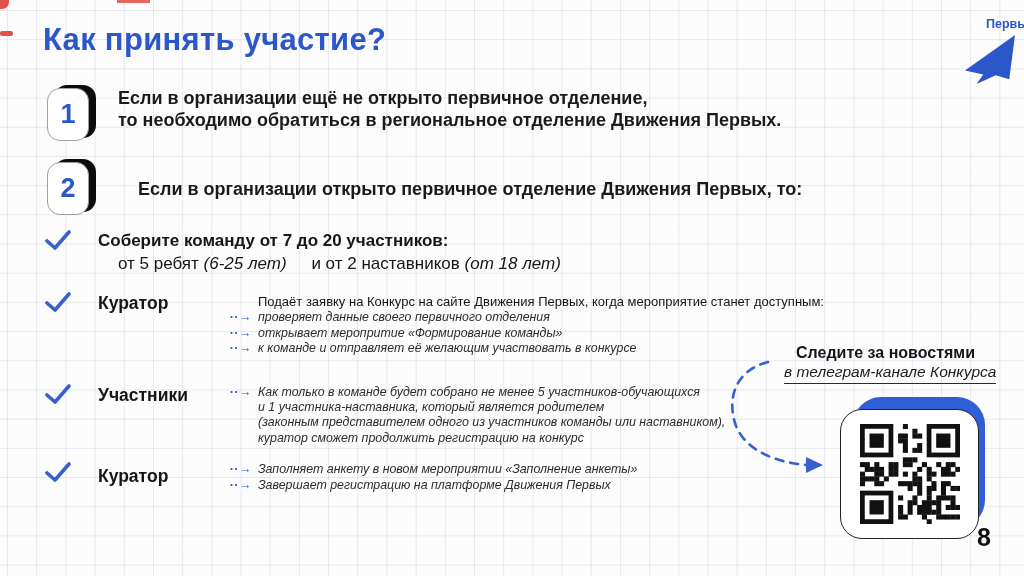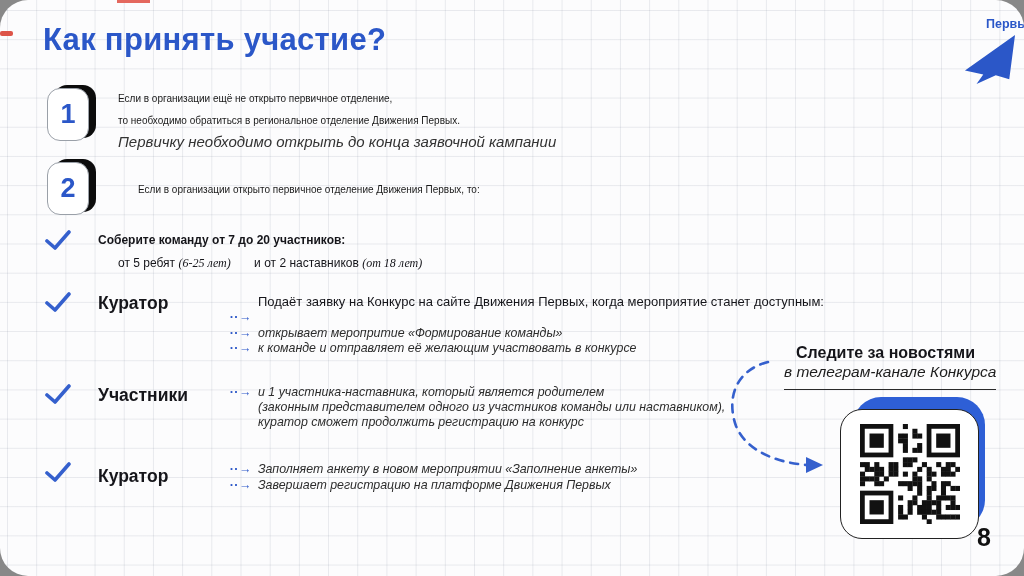--- a/index.html
+++ b/index.html
@@ -7,67 +7,66 @@
   .slide{
     position:relative;width:1024px;height:576px;overflow:hidden;
     background-color:#fcfcfd;
     background-image:
       linear-gradient(to right, rgba(125,135,155,.16) 1px, transparent 1px),
       linear-gradient(to bottom, rgba(125,135,155,.16) 1px, transparent 1px);
     background-size:29.2px 29.2px;
     background-position:7px 10px;
     font-family:"Liberation Sans","DejaVu Sans",sans-serif;
     color:#15151a;
-    border-radius:28px;
   }
   .abs{position:absolute;}
   
   .red1{left:0;top:0;width:9px;height:9px;background:#dd5448;border-radius:0 0 7px 0;}
   .red2{left:0;top:31px;width:13px;height:5px;background:#dd5448;border-radius:2px;}
   .red3{left:117px;top:0;width:33px;height:3px;background:#e4685e;}
   
   .title{left:43px;top:22px;font-size:31px;font-weight:800;color:var(--accent);letter-spacing:.3px;}
   
   .logo-label{left:986px;top:17px;font-size:12.5px;font-weight:800;color:var(--accent);}
   .logo-arrow{left:961px;top:33px;}
   
   .badge{width:40px;height:51px;background:#fff;border:1.6px solid #9aa0a8;border-radius:13px;
          box-shadow:7px -3px 0 0 #0c0c0c;display:flex;align-items:center;justify-content:center;}
   .badge span{font-size:27px;font-weight:800;color:var(--accent);}
   .badge1{left:47px;top:88px;}
   .badge2{left:47px;top:162px;}
   
   .step1-text{left:118px;top:88px;}
   .step2-text{left:118px;top:179px;margin-left:20px;}
-  .step-line{font-size:10px;font-weight:400;line-height:21.5px;color:#1a1a1a;}
+  .step-line{font-size:18px;font-weight:700;line-height:21.5px;color:#1a1a1a;}
   .step-note{font-size:15px;font-style:italic;font-weight:400;color:#333;margin-top:1px;line-height:20px;}
   
   .check{left:45px;width:26px;height:22px;}
   .check-team{top:229px;} .check-r1{top:291px;} .check-r2{top:383px;} .check-r3{top:461px;}
   
-  .team-text{left:98px;top:229px;font-size:12px;line-height:23px;}
+  .team-text{left:98px;top:229px;font-size:17px;line-height:23px;}
   .team-line1{font-weight:700;}
   .team-line2 .bold{font-weight:400;margin-left:20px;}
-  .team-line2 .italic{font-style:italic;font-weight:400;font-family:Liberation Serif, serif;}
+  .team-line2 .italic{font-style:italic;font-weight:400;}
   
   .row-label{left:98px;font-size:17.5px;font-weight:700;}
   .label-r1{top:293px;} .label-r2{top:385px;} .label-r3{top:466px;}
   .row-header{left:258px;top:294px;width:640px;font-size:13px;font-weight:400;color:#15151a;}
   
   .detail-list{left:222px;}
   .list-r1{top:310px;} .list-r2{top:385px;} .list-r3{top:462px;}
   .detail-item{display:flex;gap:6px;margin-bottom:1px;}
   .dotarrow{flex:0 0 30px;text-align:right;color:var(--accent);font-weight:700;
             font-size:12.5px;line-height:14.6px;letter-spacing:.5px;}
   .detail-line{font-size:12.4px;font-style:italic;color:#2c2c2c;line-height:14.6px;}
   .lh15 .detail-line{line-height:15.2px;}
   
   .tg-title{left:784px;top:344px;font-size:16px;font-weight:700;margin-left:12px;}
   .tg-link{left:784px;top:363px;font-size:15.5px;font-style:italic;color:#1d1d1d;
-           border-bottom:1.6px solid #2a2a2a;padding-bottom:8px;cursor:pointer;}
+           border-bottom:1.6px solid #2a2a2a;padding-bottom:2px;cursor:pointer;}
   .dashed-arrow{left:716px;top:352px;}
   
   .qr-blue{left:853px;top:397px;width:132px;height:131px;border-radius:28px;background:#2e5fd6;}
   .qr-card{left:840px;top:409px;width:137px;height:128px;border-radius:22px;background:#fff;
            border:1.5px solid #222;display:flex;align-items:center;justify-content:center;}
   .page-num{left:977px;top:523px;font-size:25px;font-weight:800;color:#111;}
 </style>
 </head>
 <body>
 
@@ -83,21 +82,20 @@
   <svg class="abs logo-arrow" width="58" height="52" viewBox="0 0 60 54">
     <path d="M56 2 L4 39 L23 43 L16 53 L36 44 L50 48 Z" fill="#2b57c8"></path>
   </svg>
 
   <div class="abs badge badge1">
     <span>1</span>
   </div>
   <div class="abs step1-text">
     <div class="step-line">Если в организации ещё не открыто первичное отделение,</div>
     <div class="step-line">то необходимо обратиться в региональное отделение Движения Первых.</div>
-    <div class="step-note">Первичку необходимо открыть до конца заявочной кампании</div>
   </div>
 
   <div class="abs badge badge2">
     <span>2</span>
   </div>
   <div class="abs step2-text">
     <div class="step-line">Если в организации открыто первичное отделение Движения Первых, то:</div>
   </div>
 
   <svg class="abs check check-team" viewBox="0 0 26 22">
@@ -116,40 +114,44 @@
   <div class="abs team-text">
     <div class="team-line1">Соберите команду от 7 до 20 участников:</div>
     <div class="team-line2"><span class="bold">от 5 ребят </span><span class="italic">(6-25 лет)</span><span class="bold"> и от 2 наставников </span><span class="italic">(от 18 лет)</span></div>
   </div>
 
   <div class="abs row-label label-r1">Куратор</div>
   <div class="abs row-header">Подаёт заявку на Конкурс на сайте Движения Первых, когда мероприятие станет доступным:</div>
   <div class="abs detail-list list-r1">
       <div class="detail-item">
         <span class="dotarrow">··→</span>
+        <div>
+          <div class="detail-line">проверяет данные своего первичного отделения</div>
+        </div>
       </div>
       <div class="detail-item">
         <span class="dotarrow">··→</span>
         <div>
           <div class="detail-line">открывает меропритие «Формирование команды»</div>
         </div>
       </div>
       <div class="detail-item">
         <span class="dotarrow">··→</span>
         <div>
           <div class="detail-line">к команде и отправляет её желающим участвовать в конкурсе</div>
         </div>
       </div>
     </div>
 
   <div class="abs row-label label-r2">Участники</div>
   <div class="abs detail-list list-r2 lh15">
       <div class="detail-item">
         <span class="dotarrow">··→</span>
         <div>
+          <div class="detail-line">Как только в команде будет собрано не менее 5 участников-обучающихся</div>
           <div class="detail-line">и 1 участника-наставника, который является родителем</div>
           <div class="detail-line">(законным представителем одного из участников команды или наставником),</div>
           <div class="detail-line">куратор сможет продолжить регистрацию на конкурс</div>
         </div>
       </div>
     </div>
 
   <div class="abs row-label label-r3">Куратор</div>
   <div class="abs detail-list list-r3 lh15">
       <div class="detail-item">

